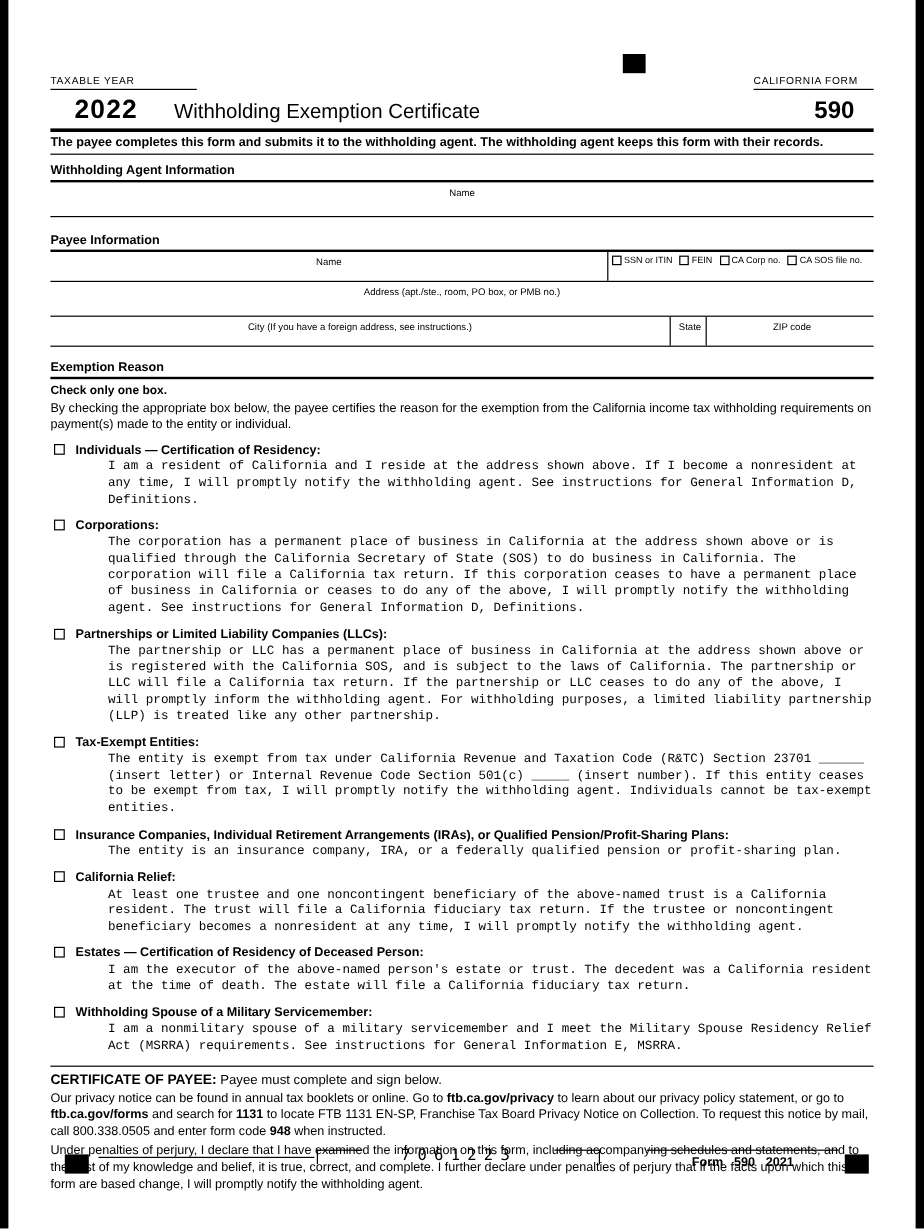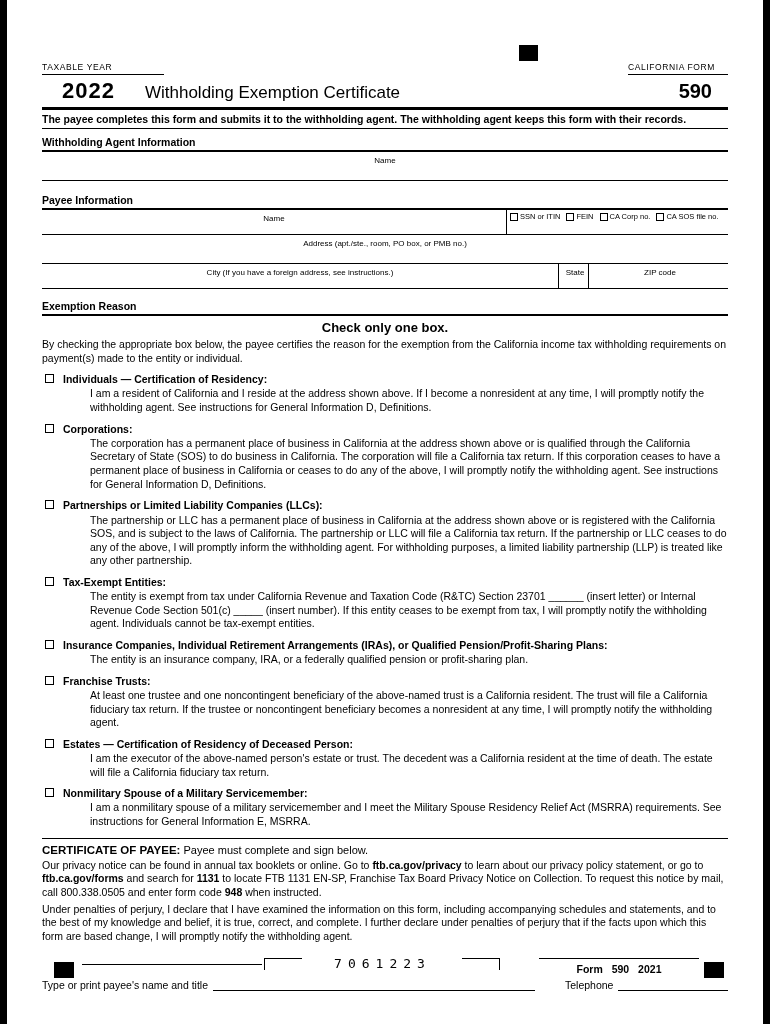--- a/index.html
+++ b/index.html
@@ -38,28 +38,28 @@
   .split-row .left { flex: 1; padding-bottom: 11px; }
   .id-cell { width: 222px; border-left: 1px solid #000; padding: 2px 0 0 3px; display: flex; gap: 6px; align-items: flex-start; }
   .mini-check { display: inline-flex; align-items: center; gap: 2px; font-size: 7.5px; white-space: nowrap; cursor: pointer; }
   .mbox { width: 8px; height: 8px; border: 1px solid #000; display: inline-block; flex: none; }
 
   .city-row { display: flex; border-bottom: 1px solid #000; }
   .c-city { flex: 1; padding-bottom: 11px; }
   .c-state { width: 30px; border-left: 1px solid #000; padding-left: 3px; }
   .c-zip { width: 140px; border-left: 1px solid #000; padding-left: 3px; }
 
-  .check-head { font-size: 13px; font-weight: bold; margin-top: 4px; text-align: center; }
+  .check-head { font-size: 10px; font-weight: bold; margin-top: 4px; }
   .body-text { font-size: 10.5px; line-height: 1.3; margin: 3px 0 0; }
   .b { font-weight: bold; }
 
   .option { margin-top: 8px; }
   .opt-head { position: relative; padding-left: 21px; font-size: 10.5px; font-weight: bold; line-height: 1.25; }
   .opt-check { position: absolute; left: 3px; top: 1px; width: 9px; height: 9px; border: 1px solid #000; cursor: pointer; }
-  .opt-body { padding-left: 48px; font-size: 10.5px; line-height: 1.3; margin-top: 1px; }
+  .opt-body { padding-left: 48px; font-size: 10.5px; line-height: 1.3; margin-top: 1px; font-family: Liberation Mono, monospace; }
 
   .cert-rule { border-top: 1px solid #000; margin-top: 9px; }
   .cert-line { margin: 5px 0 0; font-size: 11px; }
   .cert-title { font-weight: bold; font-size: 11.5px; }
 
   .sign-row { display: flex; margin-top: 34px; font-size: 10.5px; align-items: flex-end; }
   .sig-left { flex: 1; display: flex; align-items: flex-end; }
   .sig-right { width: 163px; margin-left: 30px; display: flex; align-items: flex-end; justify-content: flex-end; }
   .lbl { white-space: nowrap; padding-right: 5px; }
   .arrow { font-size: 9px; padding-right: 5px; }
@@ -184,37 +184,37 @@
       <div class="opt-head">
         <span class="opt-check"></span>
         <span>Insurance Companies, Individual Retirement Arrangements (IRAs), or Qualified Pension/Profit-Sharing Plans:</span>
       </div>
       <div class="opt-body">The entity is an insurance company, IRA, or a federally qualified pension or profit-sharing plan.</div>
     </div>
 
     <div class="option">
       <div class="opt-head">
         <span class="opt-check"></span>
-        <span>Franchise Trusts:</span>
+        <span>California Relief:</span>
       </div>
       <div class="opt-body">At least one trustee and one noncontingent beneficiary of the above-named trust is a California resident. The trust will file a California fiduciary tax return. If the trustee or noncontingent beneficiary becomes a nonresident at any time, I will promptly notify the withholding agent.</div>
     </div>
 
     <div class="option">
       <div class="opt-head">
         <span class="opt-check"></span>
         <span>Estates — Certification of Residency of Deceased Person:</span>
       </div>
       <div class="opt-body">I am the executor of the above-named person's estate or trust. The decedent was a California resident at the time of death. The estate will file a California fiduciary tax return.</div>
     </div>
 
     <div class="option">
       <div class="opt-head">
         <span class="opt-check"></span>
-        <span>Nonmilitary Spouse of a Military Servicemember:</span>
+        <span>Withholding Spouse of a Military Servicemember:</span>
       </div>
       <div class="opt-body">I am a nonmilitary spouse of a military servicemember and I meet the Military Spouse Residency Relief Act (MSRRA) requirements. See instructions for General Information E, MSRRA.</div>
     </div>
 
     <div class="cert-rule"></div>
     <p class="cert-line">
       <span class="cert-title">CERTIFICATE OF PAYEE:</span>
       <span>Payee must complete and sign below.</span>
     </p>
     <p class="body-text"><span>Our privacy notice can be found in annual tax booklets or online. Go to </span><span class="b">ftb.ca.gov/privacy</span><span> to learn about our privacy policy statement, or go to </span><span class="b">ftb.ca.gov/forms</span><span> and search for </span><span class="b">1131</span><span> to locate FTB 1131 EN-SP, Franchise Tax Board Privacy Notice on Collection. To request this notice by mail, call 800.338.0505 and enter form code </span><span class="b">948</span><span> when instructed.</span></p>

